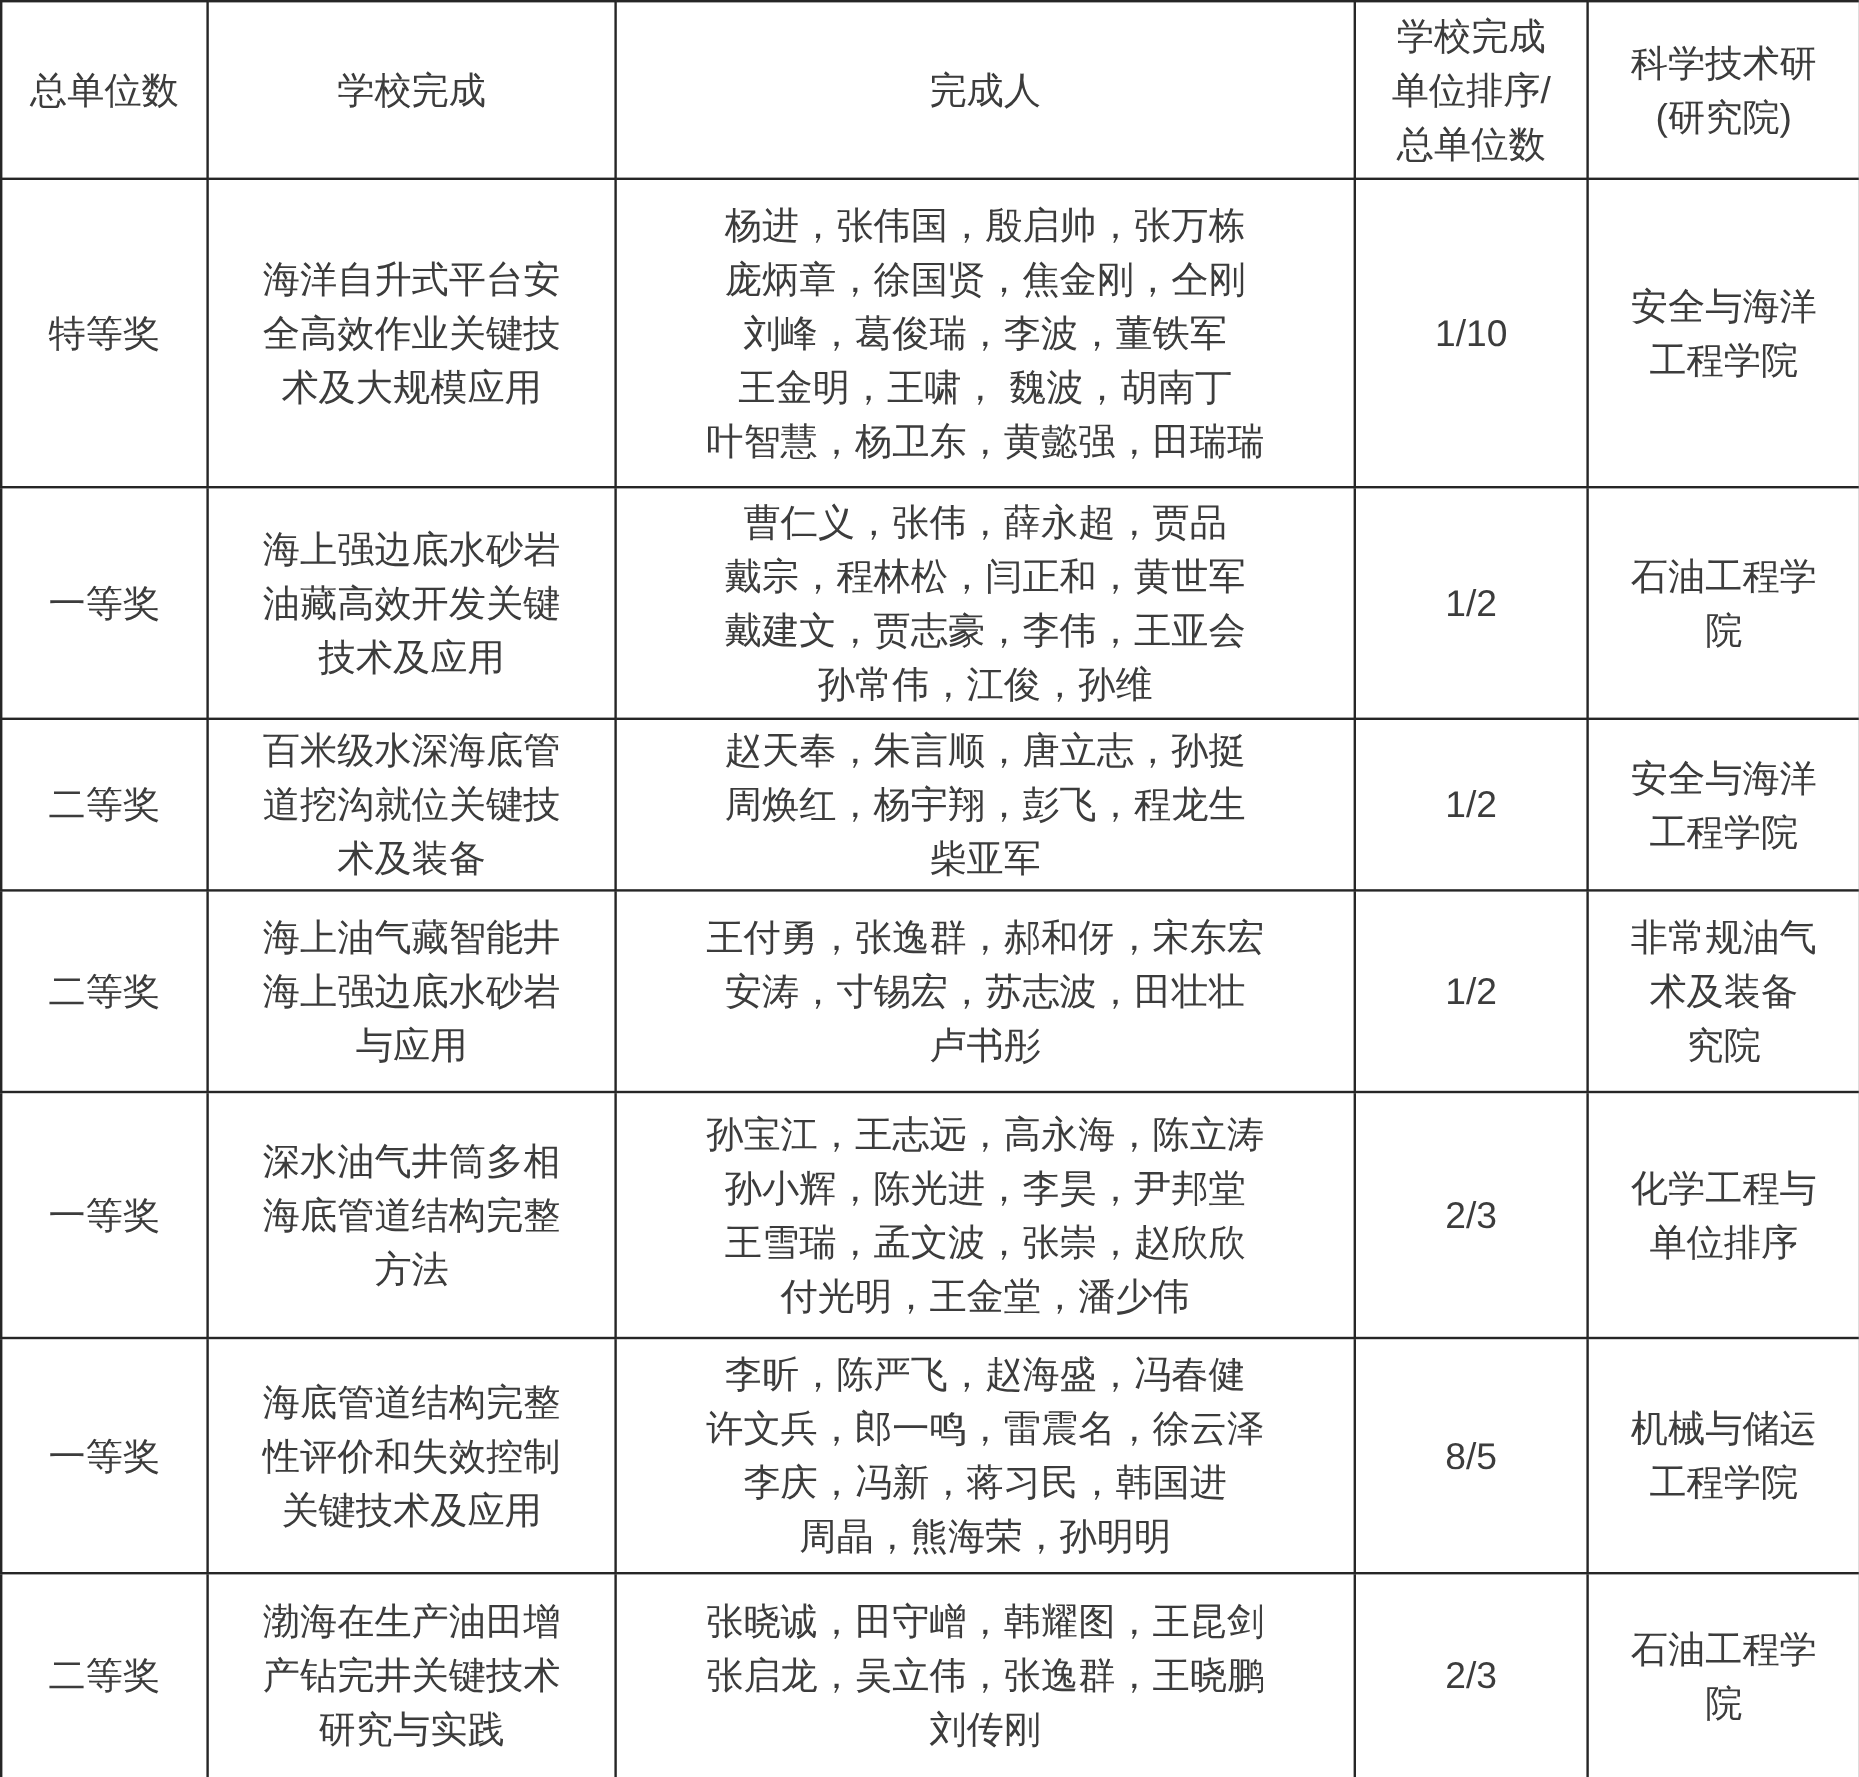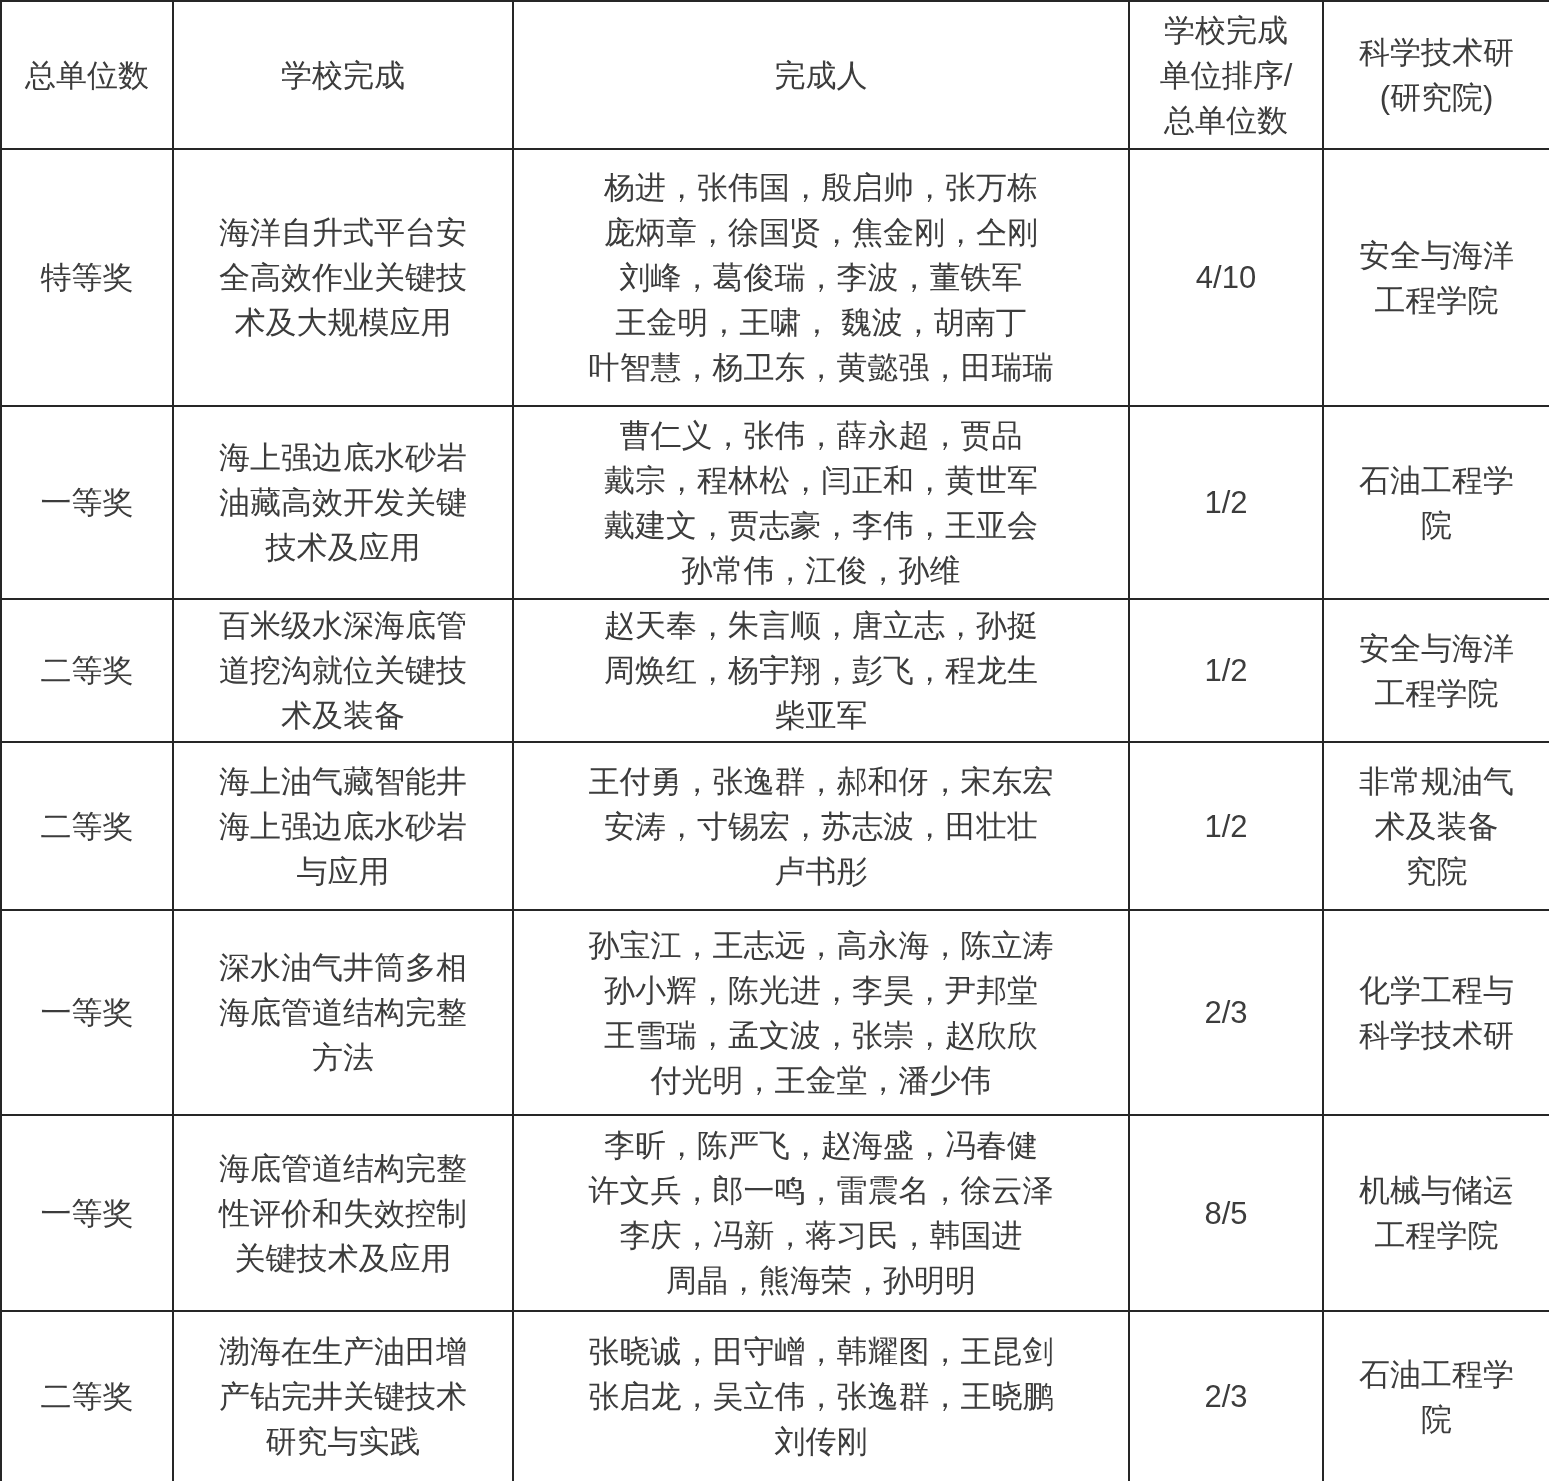--- a/index.html
+++ b/index.html
@@ -73,21 +73,21 @@
     <tr class="r1">
       <td>特等奖</td>
       <td>海洋自升式平台安
 全高效作业关键技
 术及大规模应用</td>
       <td>杨进，张伟国，殷启帅，张万栋
 庞炳章，徐国贤，焦金刚，仝刚
 刘峰，葛俊瑞，李波，董铁军
 王金明，王啸， 魏波，胡南丁
 叶智慧，杨卫东，黄懿强，田瑞瑞</td>
-      <td>4/10</td>
+      <td>1/10</td>
       <td>安全与海洋
 工程学院</td>
     </tr>
     <tr class="r2">
       <td>一等奖</td>
       <td>海上强边底水砂岩
 油藏高效开发关键
 技术及应用</td>
       <td>曹仁义，张伟，薛永超，贾品
 戴宗，程林松，闫正和，黄世军
@@ -126,21 +126,21 @@
       <td>一等奖</td>
       <td>深水油气井筒多相
 海底管道结构完整
 方法</td>
       <td>孙宝江，王志远，高永海，陈立涛
 孙小辉，陈光进，李昊，尹邦堂
 王雪瑞，孟文波，张崇，赵欣欣
 付光明，王金堂，潘少伟</td>
       <td>2/3</td>
       <td>化学工程与
-科学技术研</td>
+单位排序</td>
     </tr>
     <tr class="r6">
       <td>一等奖</td>
       <td>海底管道结构完整
 性评价和失效控制
 关键技术及应用</td>
       <td>李昕，陈严飞，赵海盛，冯春健
 许文兵，郎一鸣，雷震名，徐云泽
 李庆，冯新，蒋习民，韩国进
 周晶，熊海荣，孙明明</td>

